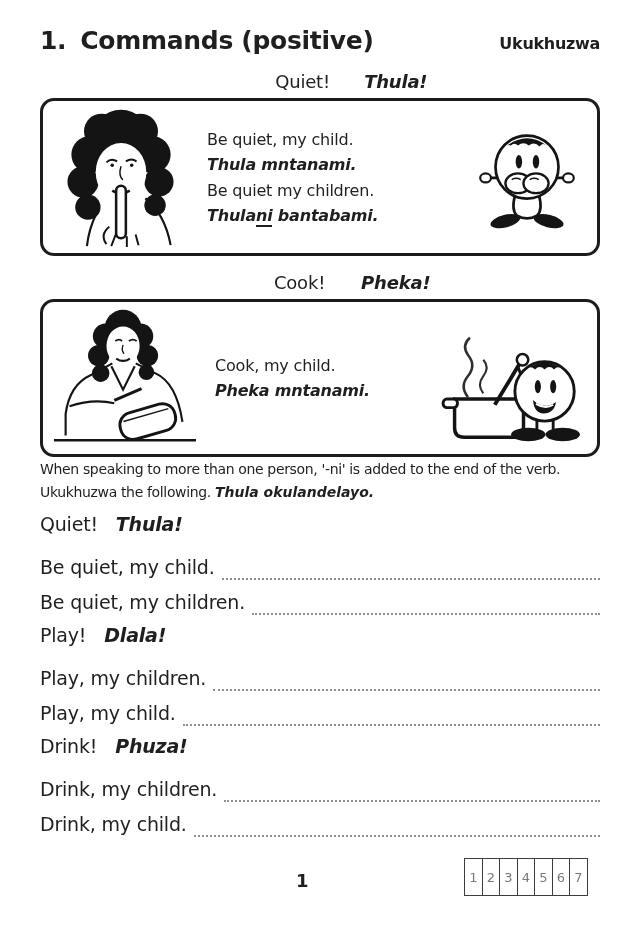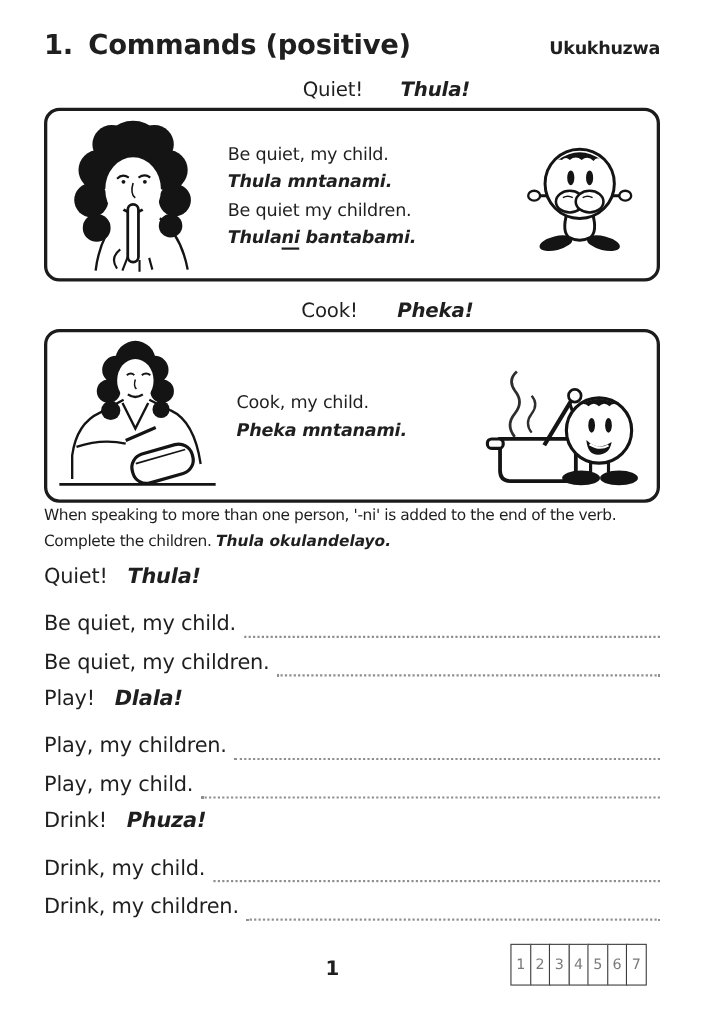--- a/index.html
+++ b/index.html
@@ -212,21 +212,21 @@
           <path d="M144 114 v10 M161 114 v10" stroke="#141414" stroke-width="3"></path>
           <ellipse cx="135" cy="129" rx="18" ry="7" fill="#141414"></ellipse>
           <ellipse cx="171" cy="129" rx="18" ry="7" fill="#141414"></ellipse>
         </svg>
       </div>
     </div>
 
     <div class="instructions">
       <div>When speaking to more than one person, '-ni' is added to the end of the verb.</div>
       <div>
-        <span>Complete the children.</span>
+        <span>Ukukhuzwa the following.</span>
         <span class="zu">Thula okulandelayo.</span>
       </div>
     </div>
 
     <div class="exercises">
 
       <div class="cmd-row">
         <span>Quiet!</span>
         <span class="zu">Thula!</span>
       </div>
@@ -250,25 +250,25 @@
       <div class="fill-row">
         <span class="prompt">Play, my child.</span>
         <span class="answer-line"></span>
       </div>
 
       <div class="cmd-row">
         <span>Drink!</span>
         <span class="zu">Phuza!</span>
       </div>
       <div class="fill-row">
+        <span class="prompt">Drink, my children.</span>
+        <span class="answer-line"></span>
+      </div>
+      <div class="fill-row">
         <span class="prompt">Drink, my child.</span>
-        <span class="answer-line"></span>
-      </div>
-      <div class="fill-row">
-        <span class="prompt">Drink, my children.</span>
         <span class="answer-line"></span>
       </div>
 
     </div>
   </div>
 
   <div class="page-number">1</div>
   <div class="unit-tabs">
     <div class="unit-tab">1</div>
     <div class="unit-tab">2</div>

